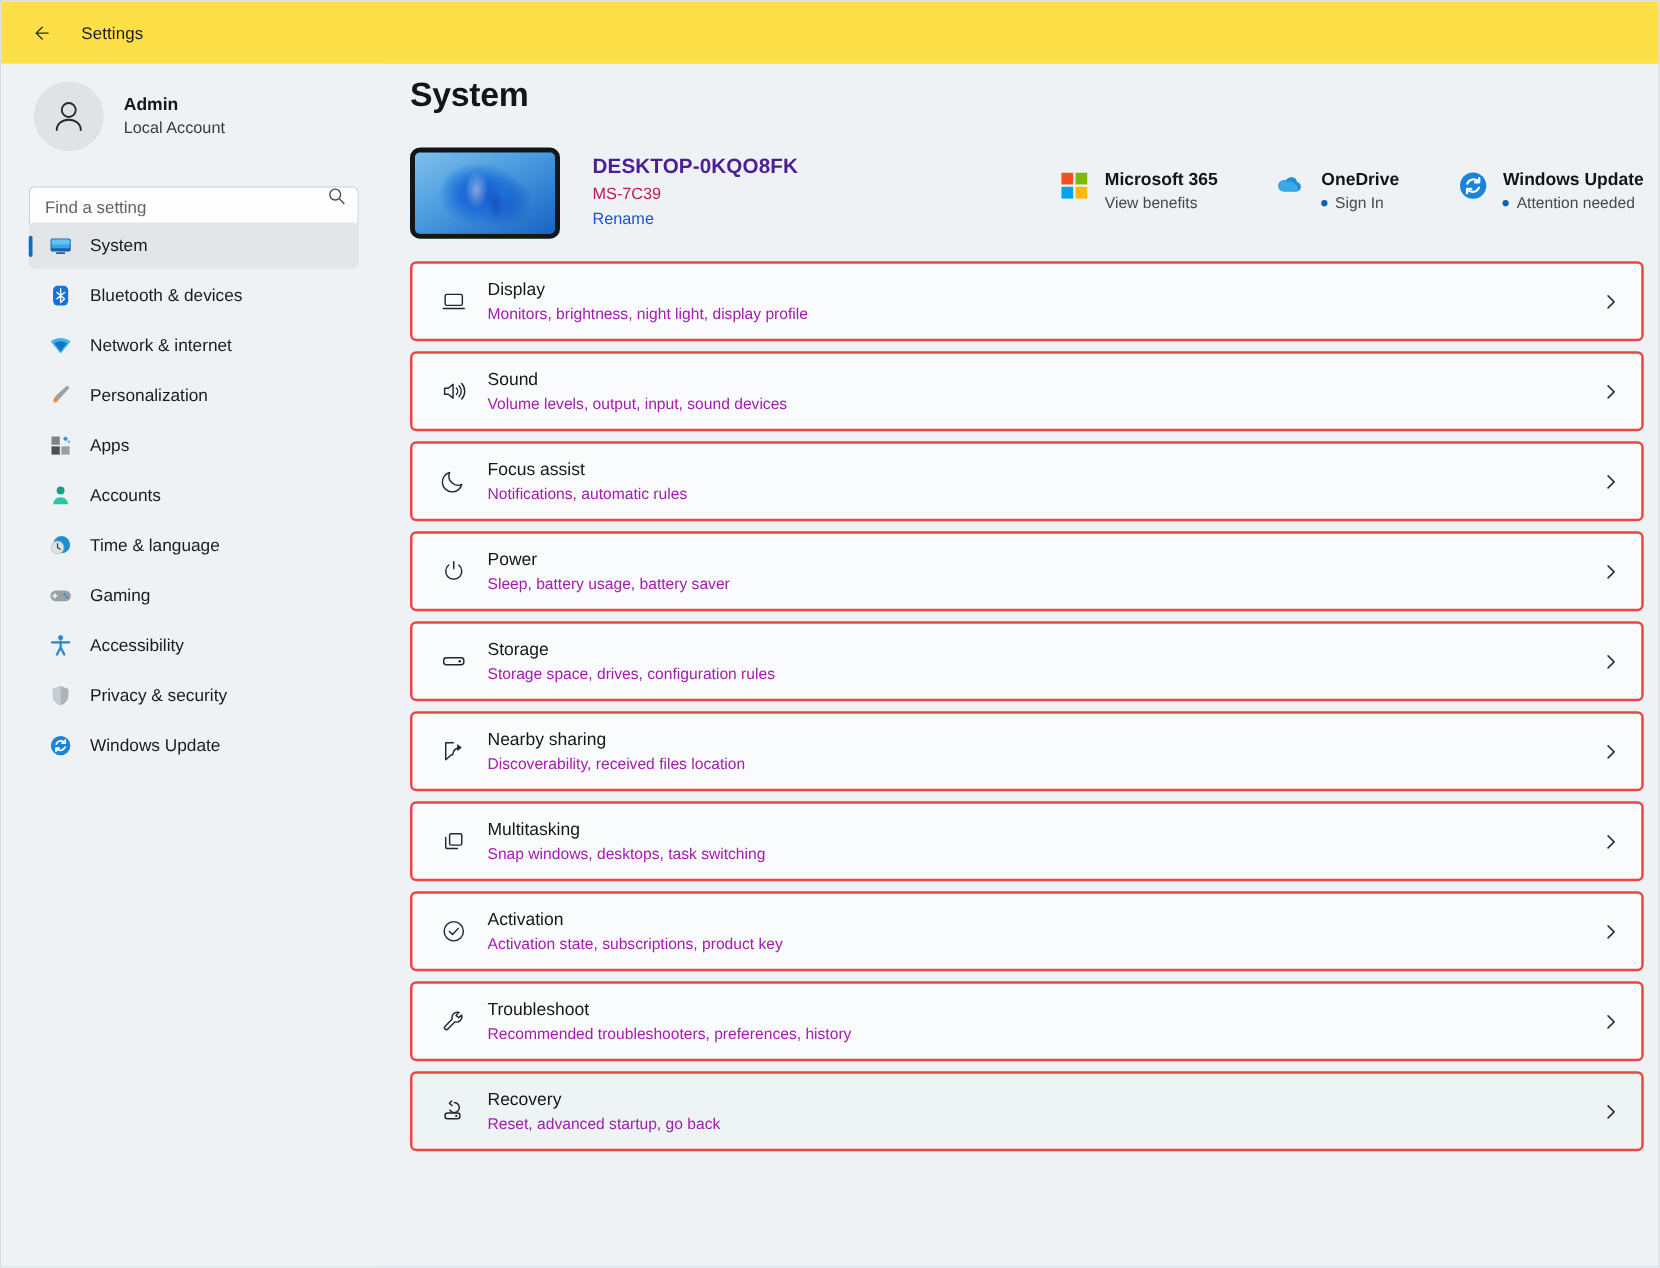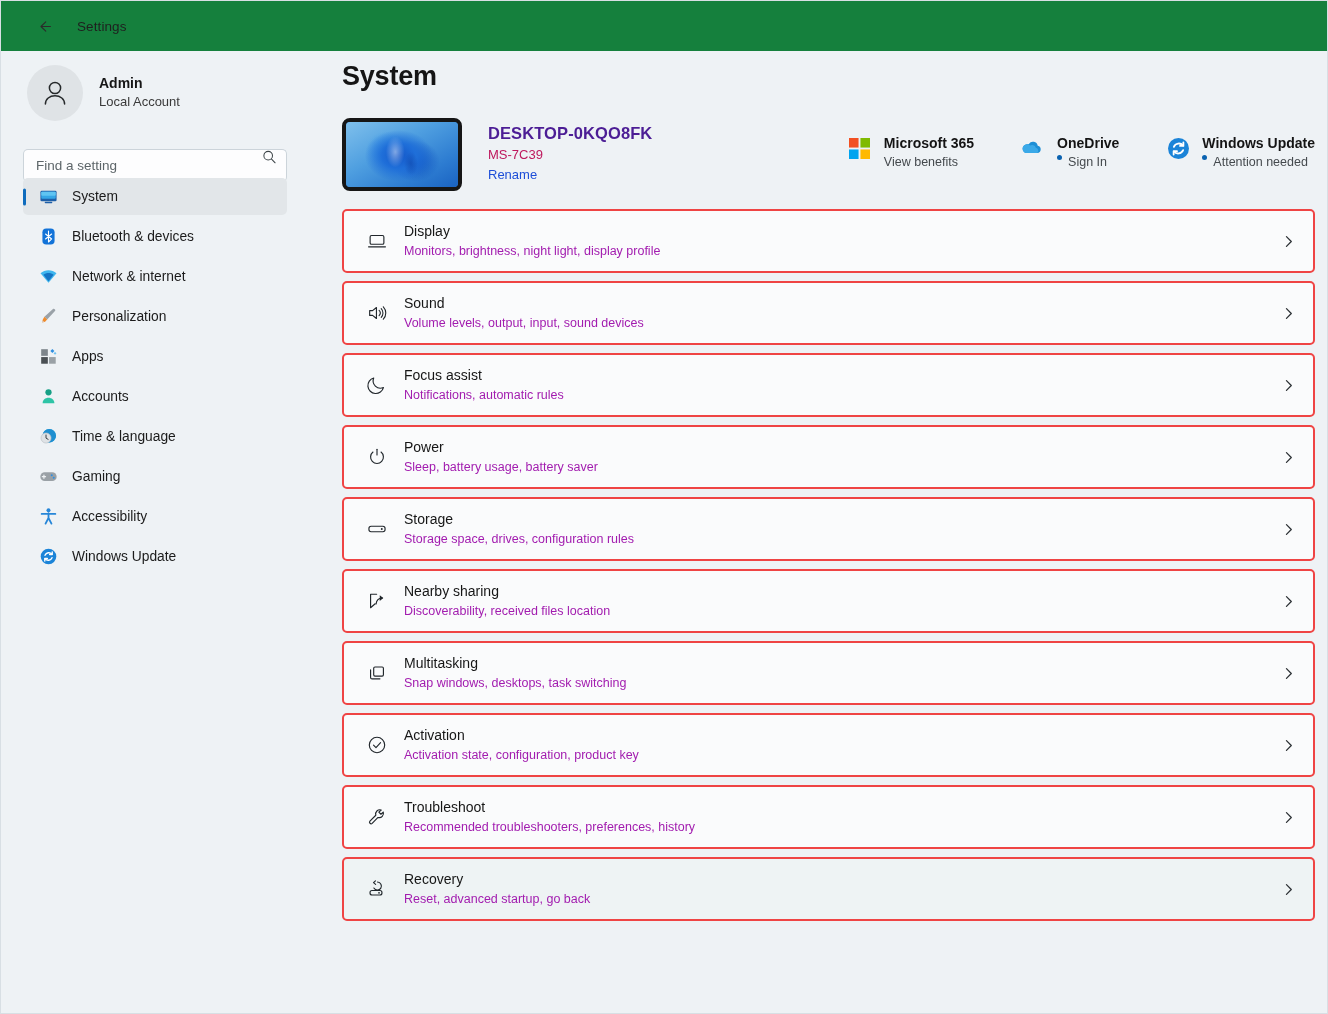--- a/index.html
+++ b/index.html
@@ -21,42 +21,41 @@
     background: #eef2f5;
     border: 1px solid #d8dfe4;
     overflow: hidden;
   }
 
   
   .titlebar {
     height: 50px;
     display: flex;
     align-items: center;
-    padding-left: 28px;
+    padding-left: 16px;
     gap: 18px;
-    background: #15803d;
+    background: #fde047;
   }
   .back-btn {
     width: 30px; height: 30px;
     display: flex; align-items: center; justify-content: center;
     border-radius: 4px;
     cursor: pointer;
     color: #2b2b2b;
   }
   .titlebar-text {
     font-size: 13.5px;
     color: #1f1f1f;
     letter-spacing: .1px;
   }
 
   
   .body-wrap {
     display: flex;
     height: 963px;
-    gap: 14px;
   }
   .sidebar {
     width: 302px;
     flex: 0 0 302px;
     padding: 0 16px 0 16px;
     background: #eef2f5;
   }
   .content {
     flex: 1;
     padding: 0 6px 0 20px;
@@ -206,21 +205,21 @@
   .status-card {
     display: flex;
     align-items: flex-start;
     gap: 11px;
     cursor: pointer;
   }
   .status-icon { width: 26px; height: 26px; flex: 0 0 26px; display:flex; align-items:center; justify-content:center; margin-top:1px;}
   .status-title { font-size: 14px; font-weight: 700; color: #141414; line-height: 1.3; white-space: nowrap; }
   .status-sub {
     font-size: 12.5px; color: #44494d; margin-top: 3px;
-    display: flex; gap: 6px; white-space: nowrap;
+    display: flex; align-items: center; gap: 6px; white-space: nowrap;
   }
   .dot { width: 5px; height: 5px; border-radius: 50%; background: #0a62b0; flex: 0 0 5px; }
 
   
   .rows { margin-left: 5px; padding-right: 6px; }
   .row {
     display: flex;
     align-items: center;
     height: 64px;
     background: #fafbfc;
@@ -378,20 +377,29 @@
         <div class="nav-item">
           <span class="nav-icon">
             <svg width="19" height="19" viewBox="0 0 20 20">
               <circle cx="10" cy="3.4" r="2.1" fill="#2686d8"></circle>
               <path d="M2.8 7.3h14.4M10 6.5v5.6M10 11.6l-3.1 5.9M10 11.6l3.1 5.9" stroke="#2686d8" stroke-width="1.9" stroke-linecap="round" fill="none"></path>
             </svg>
           </span>
           <span class="nav-label">Accessibility</span>
         </div>
 
+        <div class="nav-item">
+          <span class="nav-icon">
+            <svg width="19" height="19" viewBox="0 0 20 20">
+              <path d="M10 1.8l6.6 2.6v5.3c0 4.2-2.8 7.2-6.6 8.5-3.8-1.3-6.6-4.3-6.6-8.5V4.4L10 1.8z" fill="#aeb5ba"></path>
+              <path d="M10 1.8v16.4c-3.8-1.3-6.6-4.3-6.6-8.5V4.4L10 1.8z" fill="#c7ccd0"></path>
+            </svg>
+          </span>
+          <span class="nav-label">Privacy &amp; security</span>
+        </div>
 
         <div class="nav-item">
           <span class="nav-icon">
             <svg width="19" height="19" viewBox="0 0 20 20">
               <circle cx="10" cy="10" r="8.2" fill="#1b84d8"></circle>
               <path d="M13.6 7.6a4.3 4.3 0 00-7.3 1.1M6.4 12.4a4.3 4.3 0 007.3-1.1" stroke="#fff" stroke-width="1.45" fill="none" stroke-linecap="round"></path>
               <path d="M13.9 5.2v2.7h-2.7M6.1 14.8v-2.7h2.7" stroke="#fff" stroke-width="1.45" fill="none" stroke-linecap="round" stroke-linejoin="round"></path>
             </svg>
           </span>
           <span class="nav-label">Windows Update</span>
@@ -600,21 +608,21 @@
 
         <div class="row">
           <span class="row-icon">
             <svg width="22" height="22" viewBox="0 0 24 24" fill="none">
               <circle cx="12" cy="12" r="8.4" stroke="currentColor" stroke-width="1.25"></circle>
               <path d="M8.2 12.2l2.7 2.7 5-5.4" stroke="currentColor" stroke-width="1.25" stroke-linecap="round" stroke-linejoin="round"></path>
             </svg>
           </span>
           <div class="row-text">
             <div class="row-title">Activation</div>
-            <div class="row-sub">Activation state, configuration, product key</div>
+            <div class="row-sub">Activation state, subscriptions, product key</div>
           </div>
           <span class="row-chevron">
             <svg width="13" height="13" viewBox="0 0 14 14" fill="none">
                 <path d="M4.8 1.8L10 7l-5.2 5.2" stroke="currentColor" stroke-width="1.35" stroke-linecap="round" stroke-linejoin="round"></path>
               </svg>
           </span>
         </div>
 
         <div class="row">
           <span class="row-icon">

